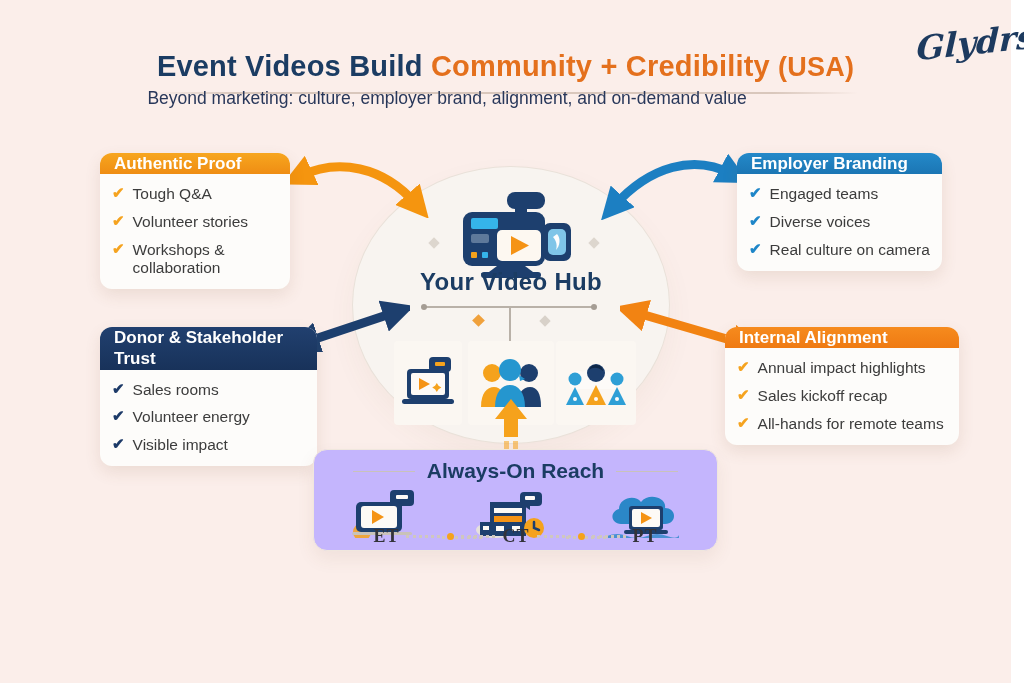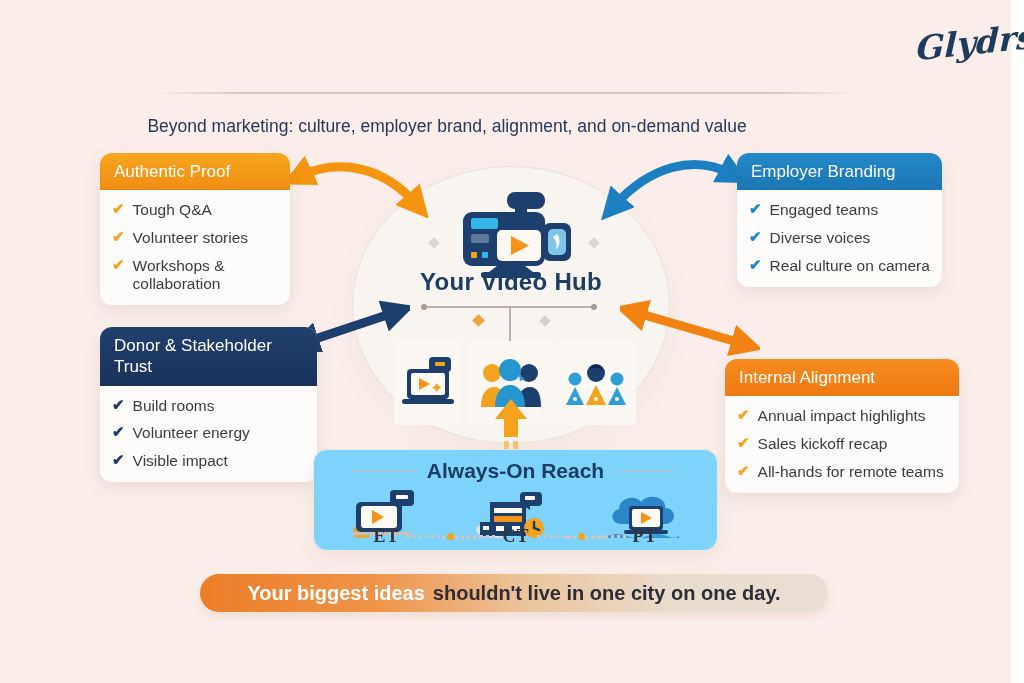--- a/index.html
+++ b/index.html
@@ -11,21 +11,21 @@
   .logo { position:absolute; left:916px; top:24px; width:100px; height:58px;
           font-family:"DejaVu Serif", serif; font-style:italic; font-weight:bold;
           font-size:33px; color:#1d3a5f; transform:rotate(-6deg) skewX(-8deg); text-align:center; }
   .title { position:absolute; left:0; top:50px; width:1011px; text-align:center;
            font-size:29px; font-weight:bold; letter-spacing:.2px; }
   .title .t1 { color:#1b3c63; }
   .title .t2 { color:#e4701d; }
   .title .t3 { color:#e4701d; font-weight:600; font-size:27px; }
   .divider { position:absolute; left:152px; top:92px; width:706px; height:2px;
              background:linear-gradient(90deg, rgba(217,199,188,0), #d9c7bc 12%, #d9c7bc 88%, rgba(217,199,188,0)); }
-  .subtitle { position:absolute; left:0; top:116px; width:894px; text-align:center;
+  .subtitle { position:absolute; left:0; top:88px; width:894px; text-align:center;
               font-size:17.5px; font-weight:500; color:#28375a; }
 
   
   .circle { position:absolute; left:352px; top:166px; width:318px; height:278px; border-radius:50%;
             background:#f8f4f0; border:1px solid #e9e1d9; box-shadow:0 12px 28px rgba(120,90,60,.05); }
   .hub-label { position:absolute; left:352px; top:268px; width:318px; text-align:center;
                font-size:24px; font-weight:bold; color:#1b3c63; letter-spacing:.3px; }
   .camera { position:absolute; left:445px; top:190px; }
   .conn-h { position:absolute; left:424px; top:306px; width:170px; height:2px; background:#b9b1a8; }
   .conn-h::before, .conn-h::after { content:""; position:absolute; top:-2px; width:6px; height:6px;
@@ -43,45 +43,45 @@
   
   .spark { position:absolute; transform:rotate(45deg); }
   .sp1 { left:474px; top:316px; width:9px; height:9px; background:#f0a13c; }
   .sp2 { left:541px; top:317px; width:8px; height:8px; background:#d8d1c9; }
   .sp3 { left:430px; top:239px; width:8px; height:8px; background:#ddd6ce; }
   .sp4 { left:590px; top:239px; width:8px; height:8px; background:#ddd6ce; }
 
   
   .box { position:absolute; border-radius:12px; background:#fdfcfa;
          box-shadow:0 6px 16px rgba(120,80,50,.12); }
-  .box-header { border-radius:12px 12px 0 0; color:#fff; font-weight:normal; font-size:17px;
-                padding:8px 14px; line-height:1.25; }
+  .box-header { border-radius:12px 12px 0 0; color:#fff; font-weight:bold; font-size:17px;
+                padding:0 14px; line-height:1.25; }
   .hdr-orange  { background:linear-gradient(180deg,#f7a61f,#ef8d13); }
   .hdr-blue    { background:linear-gradient(180deg,#2489c9,#1b76b4); }
   .hdr-navy    { background:linear-gradient(180deg,#21406f,#18325a); }
   .hdr-orange2 { background:linear-gradient(180deg,#f68b1e,#ef7a12); }
   .box-body { padding:11px 12px 12px 12px; display:flex; flex-direction:column; gap:10px; }
   .item { display:flex; gap:8px; font-size:15.5px; font-weight:500; color:#3c3c3c; line-height:1.15; }
   .check { font-weight:bold; font-size:15px; line-height:1.1; }
   .ck-orange { color:#f5a31f; } .ck-blue { color:#1e86c8; } .ck-navy { color:#1d3a68; }
   .box-ap { left:100px; top:153px; width:190px; }
   .box-eb { left:737px; top:153px; width:205px; }
   .box-dt { left:100px; top:327px; width:217px; }
-  .box-ia { left:725px; top:327px; width:234px;margin-top:32px; }
+  .box-ia { left:725px; top:327px; width:234px; }
 
   
   .arrow { position:absolute; }
   .ar-tl { left:288px; top:156px; }
   .ar-tr { left:598px; top:152px; }
   .ar-bl { left:292px; top:300px; }
   .ar-br { left:620px; top:300px; }
 
   
   .reach { position:absolute; left:313px; top:449px; width:405px; height:102px;
-           background:#7dd3fc; border:1px solid #f0e7de; border-radius:14px;
+           background:#c4b5fd; border:1px solid #f0e7de; border-radius:14px;
            box-shadow:0 8px 18px rgba(120,80,50,.08); }
   .reach-title-row { position:absolute; top:9px; left:0; width:100%;
                      display:flex; align-items:center; justify-content:center; gap:12px; }
   .reach-line { width:62px; height:1px; background:#c9c2ba; }
   .reach-title { font-size:21px; font-weight:bold; color:#1b3c63; }
   .reach-icons { position:absolute; top:40px; left:0; width:100%; padding:0 38px;
                  display:flex; justify-content:space-between; align-items:flex-end; }
   .reach-dots { position:absolute; top:86px; height:0; border-top:3px dotted #cfc7bf; width:40px; }
   .rd1 { left:128px; } .rd2 { left:252px; }
   .tz-row { position:absolute; top:76px; left:0; width:100%;
@@ -98,20 +98,21 @@
   .banner .b1 { color:#ffffff; }
   .banner .b2 { color:#2d2d38; margin-left:8px; }
 </style>
 </head>
 <body>
 
 <div class="stage">
   <div class="right-strip"></div>
 
   <div class="logo">Glydrs</div>
+  <h1 class="title"><span class="t1">Event Videos Build</span> <span class="t2">Community + Credibility</span> <span class="t3">(USA)</span></h1>
   <div class="divider"></div>
   <div class="subtitle">Beyond marketing: culture, employer brand, alignment, and on-demand value</div>
 
   <div class="circle"></div>
 
   <svg class="camera" width="130" height="90" viewBox="0 0 130 90">
     <rect x="62" y="2" width="38" height="17" rx="8" fill="#1d3f6e"></rect>
     <rect x="70" y="15" width="12" height="10" fill="#1d3f6e"></rect>
     <rect x="18" y="22" width="82" height="54" rx="9" fill="#1d3f6e"></rect>
     <rect x="26" y="28" width="27" height="11" rx="2" fill="#35b4ea"></rect>
@@ -248,21 +249,21 @@
           <span>Real culture on camera</span>
         </div>
     </div>
   </div>
 
   <div class="box box-dt">
     <div class="box-header hdr-navy">Donor &amp; Stakeholder Trust</div>
     <div class="box-body">
       <div class="item">
           <span class="check ck-navy">✔</span>
-          <span>Build rooms</span>
+          <span>Sales rooms</span>
         </div>
       <div class="item">
           <span class="check ck-navy">✔</span>
           <span>Volunteer energy</span>
         </div>
       <div class="item">
           <span class="check ck-navy">✔</span>
           <span>Visible impact</span>
         </div>
     </div>
@@ -335,17 +336,13 @@
       <span class="tz-odot"></span>
       <span class="tz-dots"></span>
       <span class="tz">CT</span>
       <span class="tz-dots"></span>
       <span class="tz-odot"></span>
       <span class="tz-dots"></span>
       <span class="tz">PT</span>
     </div>
   </div>
 
-  <div class="banner">
-    <span class="b1">Your biggest ideas</span>
-    <span class="b2">shouldn't live in one city on one day.</span>
-  </div>
 </div>
 
 </body></html>

